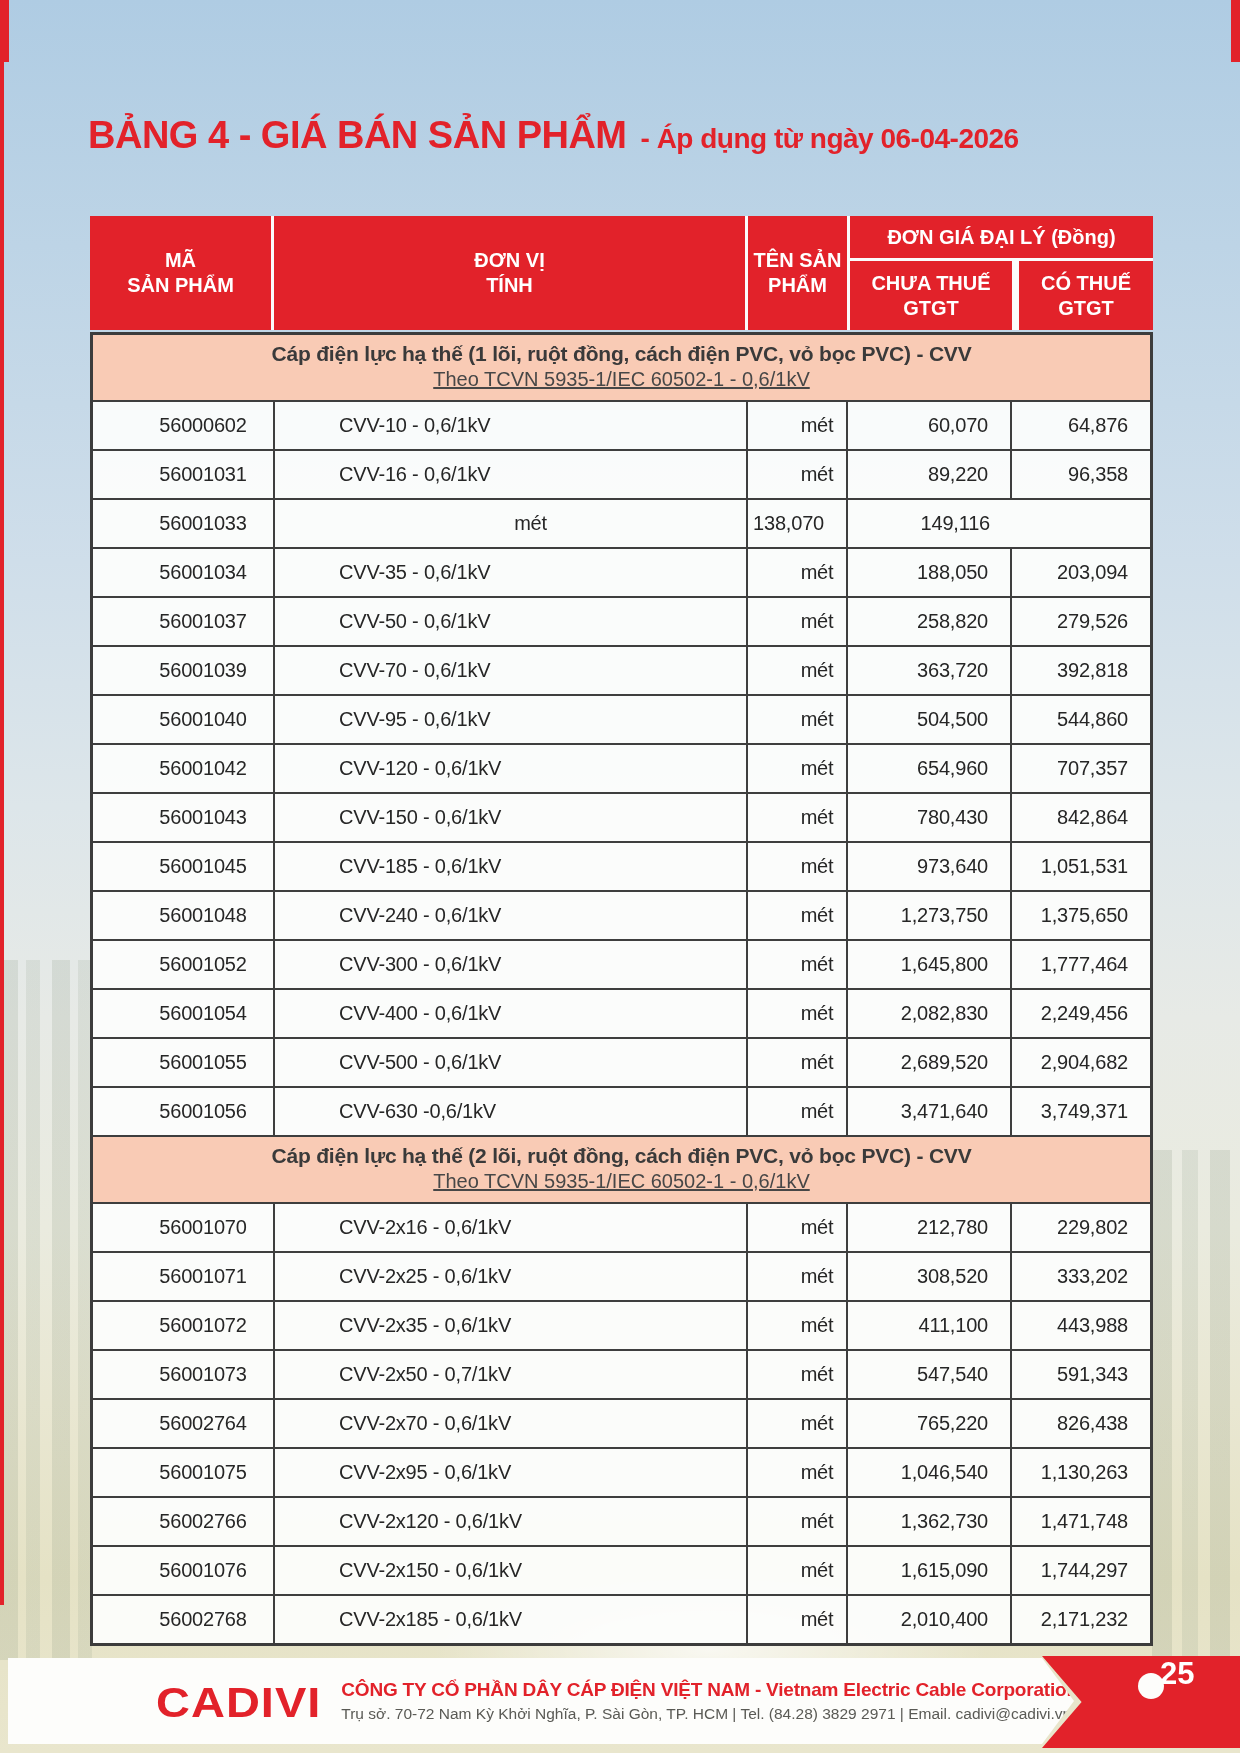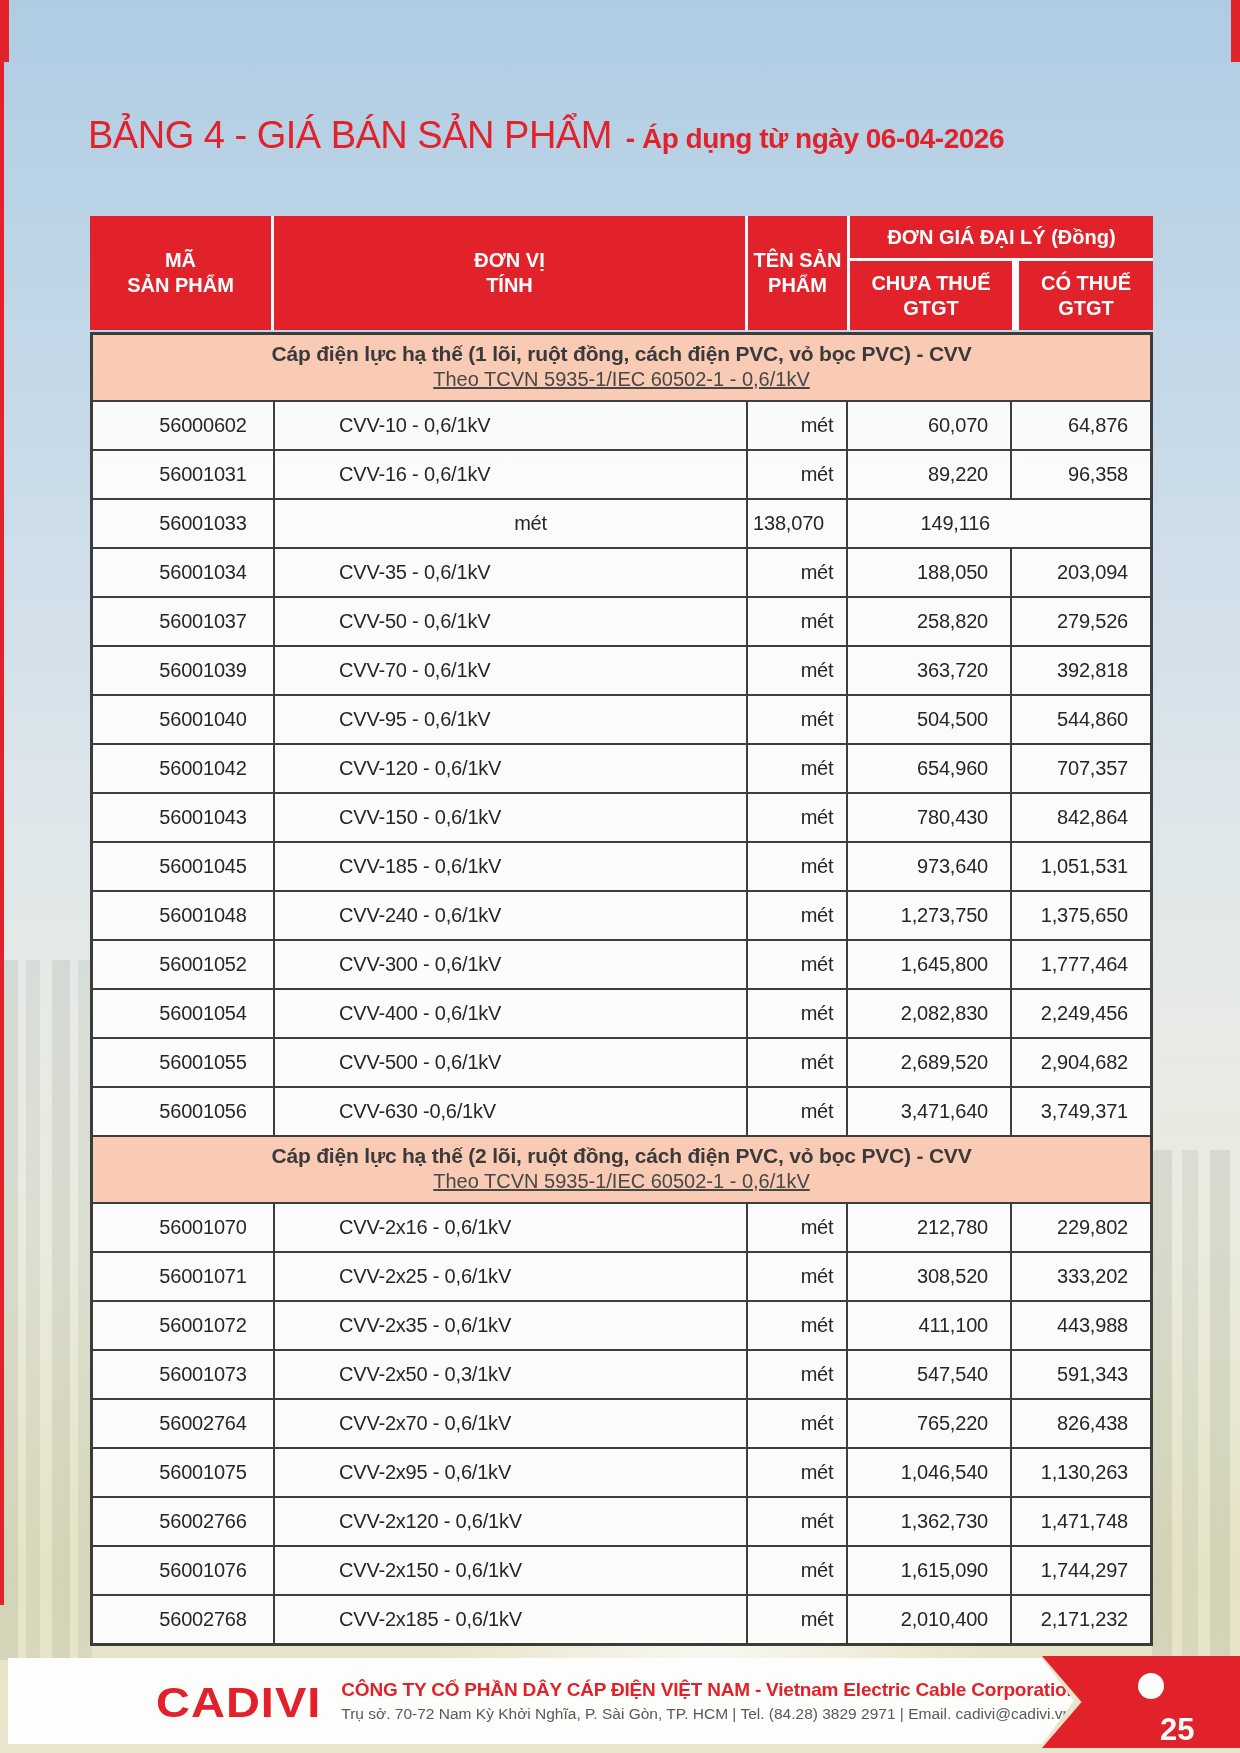--- a/index.html
+++ b/index.html
@@ -19,21 +19,21 @@
   .haze{position:absolute;left:430px;top:1570px;width:560px;height:160px;border-radius:50%;
     background:radial-gradient(ellipse at center,rgba(255,255,255,0.75),rgba(255,255,255,0) 70%);}
   
   .edge-tab{position:absolute;background:#e2222a;}
   .edge-tab.left-top{left:0;top:0;width:9px;height:62px;}
   .edge-tab.left-line{left:0;top:0;width:4px;height:1605px;}
   .edge-tab.right-top{right:0;top:0;width:9px;height:62px;}
 
   
   .title{position:absolute;left:88px;top:114px;display:flex;align-items:baseline;gap:14px;color:#e2222a;white-space:nowrap;}
-  .title .main{font-size:38px;font-weight:400;letter-spacing:-0.5px;}
+  .title .main{font-size:38px;font-weight:700;letter-spacing:-0.5px;}
   .title .suffix{font-size:28px;font-weight:700;letter-spacing:-0.5px;}
 
   
   .table-wrap{position:absolute;left:90px;top:216px;width:1063px;}
   .thead{display:grid;grid-template-columns:181px 471px 99px 1fr;column-gap:3px;height:114px;background:#fbfbfb;}
   .hcell{background:#e2222a;color:#fff;display:flex;align-items:center;justify-content:center;
     text-align:center;font-weight:600;font-size:20px;line-height:1.25;white-space:pre-line;}
   .price-head{display:flex;flex-direction:column;row-gap:3px;}
   .price-head .pg{height:42px;flex:none;}
   .price-sub{flex:1;display:grid;grid-template-columns:162px 1fr;column-gap:7px;}
@@ -54,21 +54,21 @@
   .footer-bar{position:absolute;left:8px;top:1658px;width:1066px;height:86px;background:#fdfdfb;
     clip-path:polygon(0 0, calc(100% - 32px) 0, 100% 50%, calc(100% - 32px) 100%, 0 100%);
     display:flex;align-items:center;padding-left:148px;box-sizing:border-box;}
   .logo{color:#e2222a;font-weight:700;font-size:47px;letter-spacing:1px;transform:scaleY(0.92);margin-right:20px;flex:none;}
   .company-block{display:flex;flex-direction:column;justify-content:center;}
   .company-name{color:#e2222a;font-weight:700;font-size:19px;letter-spacing:-0.2px;white-space:nowrap;}
   .company-address{color:#5a5a55;font-size:15.5px;margin-top:4px;white-space:nowrap;}
 
   .page-badge{position:absolute;left:1042px;top:1656px;width:198px;height:92px;background:#e2222a;
     clip-path:polygon(0 0,100% 0,100% 100%,0 100%,20% 50%);
-    display:flex;align-items:flex-end;box-sizing:border-box;padding-left:118px;}
+    display:flex;align-items:flex-start;box-sizing:border-box;padding-left:118px;}
   .page-badge .num{color:#fff;font-size:31px;font-weight:700;}
   .badge-dot{position:absolute;left:1138px;top:1673px;width:26px;height:26px;border-radius:50%;background:#fdfdfb;}
 </style>
 </head>
 <body>
 
 <div class="page">
 
   <div class="silhouette sil-left"></div>
   <div class="silhouette sil-right"></div>
@@ -229,21 +229,21 @@
         </div>
         <div class="t-row">
           <div class="t-cell c0">56001072</div>
           <div class="t-cell c1">CVV-2x35 - 0,6/1kV</div>
           <div class="t-cell c2">mét</div>
           <div class="t-cell c3">411,100</div>
           <div class="t-cell c4">443,988</div>
         </div>
         <div class="t-row">
           <div class="t-cell c0">56001073</div>
-          <div class="t-cell c1">CVV-2x50 - 0,3/1kV</div>
+          <div class="t-cell c1">CVV-2x50 - 0,7/1kV</div>
           <div class="t-cell c2">mét</div>
           <div class="t-cell c3">547,540</div>
           <div class="t-cell c4">591,343</div>
         </div>
         <div class="t-row">
           <div class="t-cell c0">56002764</div>
           <div class="t-cell c1">CVV-2x70 - 0,6/1kV</div>
           <div class="t-cell c2">mét</div>
           <div class="t-cell c3">765,220</div>
           <div class="t-cell c4">826,438</div>

